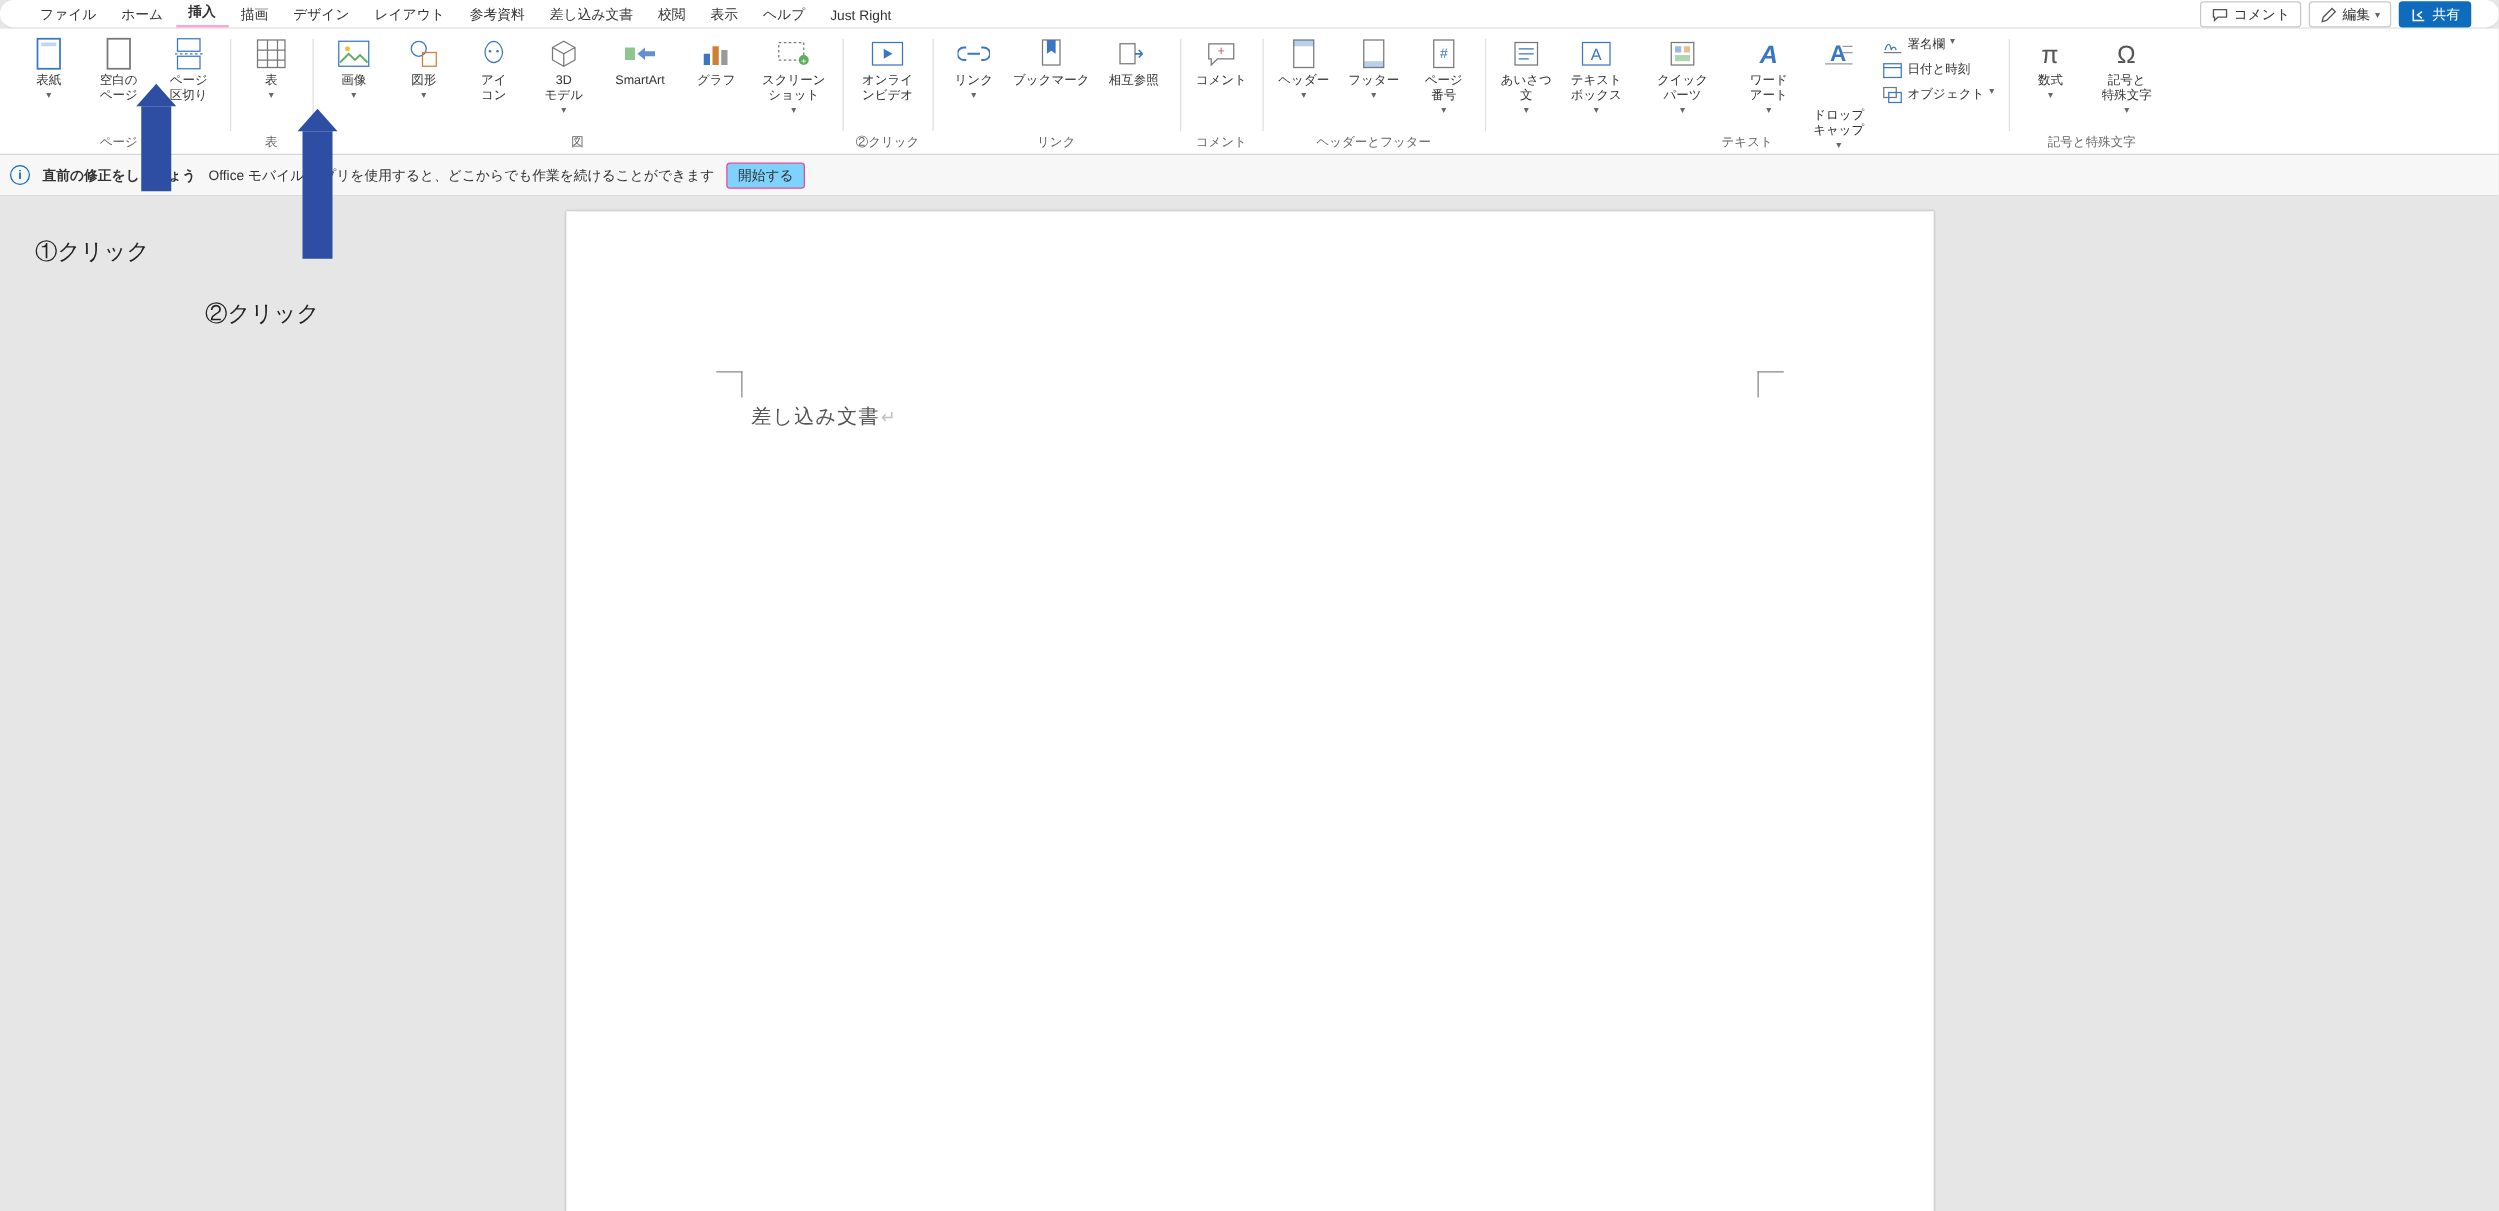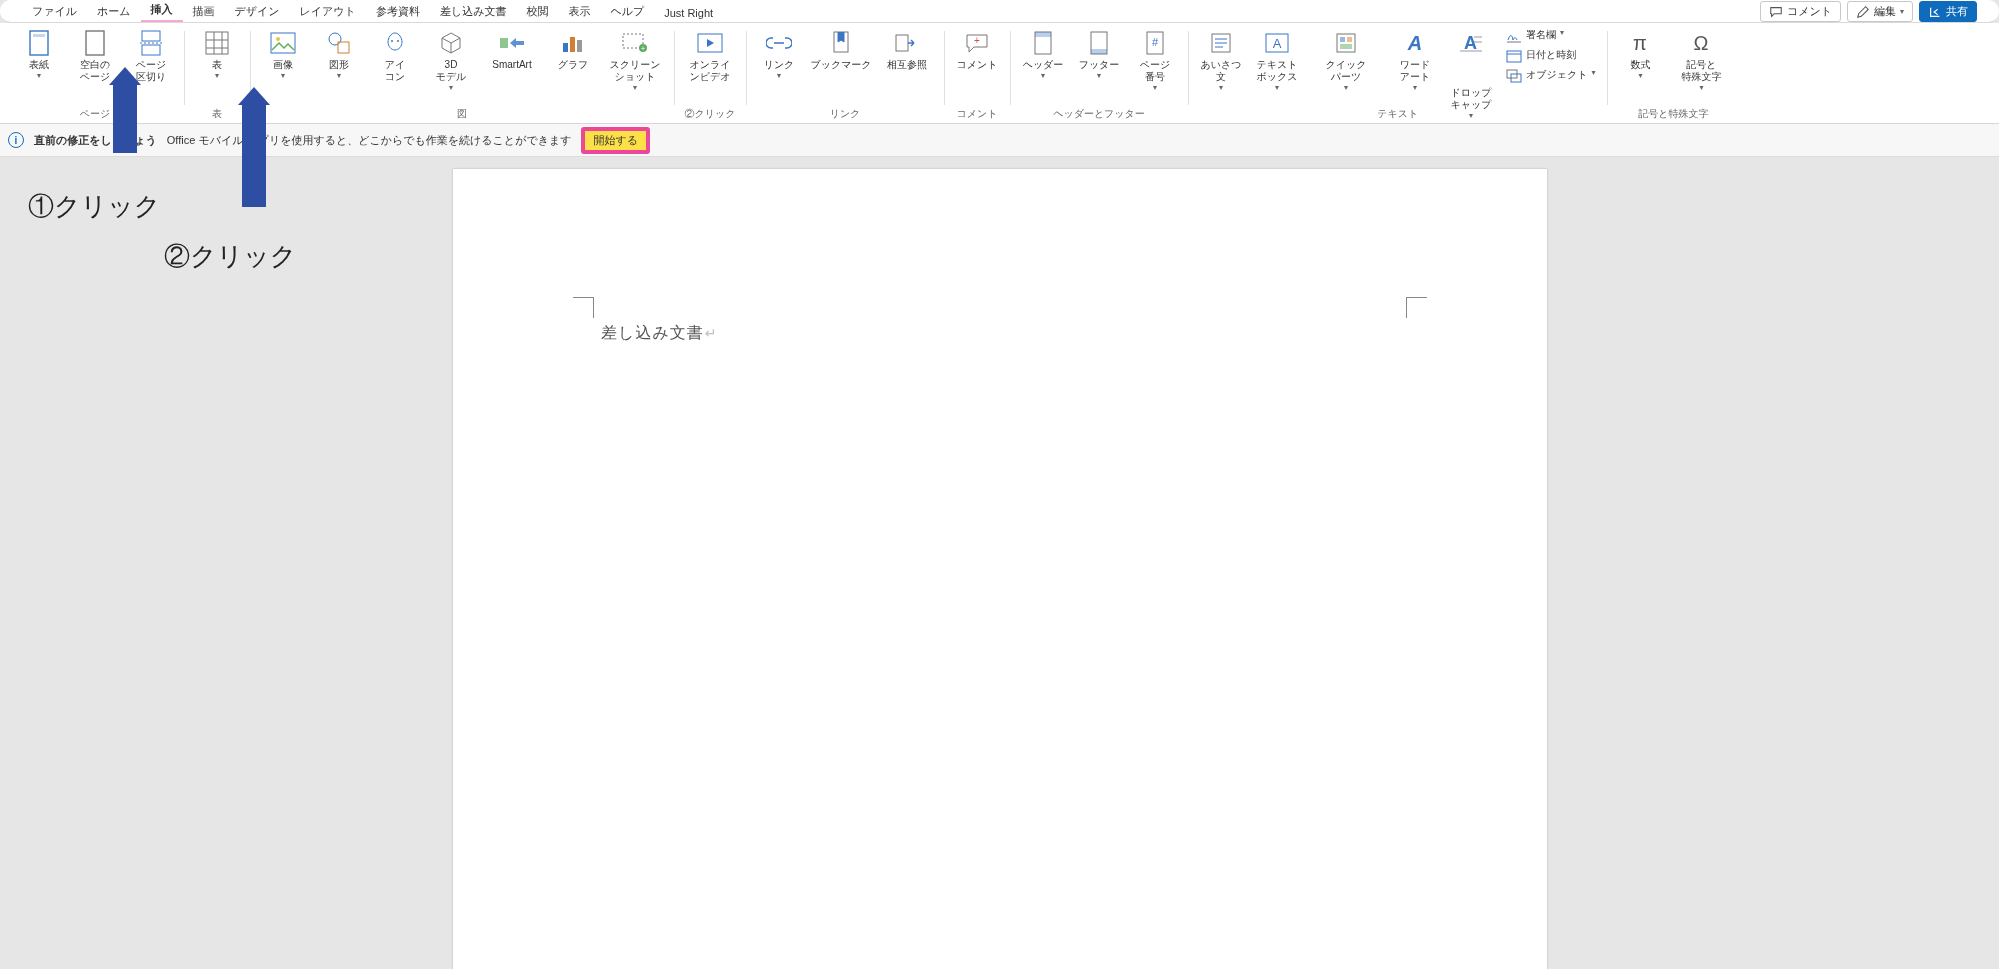--- a/index.html
+++ b/index.html
@@ -21,35 +21,35 @@
   .bigbtn .ic{width:28px;height:28px;display:flex;align-items:center;justify-content:center;margin-bottom:2px;}
   .bigbtn .lbl{font-size:10px;line-height:12px;text-align:center;word-break:keep-all;}
   .mini-col{display:flex;flex-direction:column;gap:2px;justify-content:flex-start;}
   .mini{display:flex;align-items:flex-start;gap:4px;padding:1px 4px;border-radius:3px;cursor:pointer;white-space:nowrap;font-size:10px;}
   .mini .ic{width:16px;height:16px;display:flex;align-items:center;justify-content:center;}
   .grp-label{font-size:10px;color:#666;text-align:center;margin:2px 0 2px 0;height:14px;}
   
   .infobar{display:flex;align-items:center;gap:10px;background:#f7f7f7;border-bottom:1px solid #dcdcdc;padding:4px 8px;height:24px;}
   .infobar .ico{color:#0f6cbd;font-weight:bold;border:1px solid #0f6cbd;border-radius:50%;width:14px;height:14px;display:flex;align-items:center;justify-content:center;font-size:10px;}
   .infobar .bold{font-weight:600;}
-  .infobar .start{border:4px solid #ec4899;border-radius:3px;padding:2px 8px;background:#fde047;cursor:pointer;}
+  .infobar .start{border:1px solid #ec4899;border-radius:3px;padding:2px 8px;background:#7dd3fc;cursor:pointer;}
   
   .canvas{position:relative;flex:1;height:calc(100% - 22px - 100px - 34px);}
   .page{position:absolute;left:453px;top:12px;width:1094px;height:820px;background:#fff;box-shadow:0 0 2px rgba(0,0,0,.25);}
   .margin-mark{position:absolute;width:20px;height:20px;}
   .mm-tl{left:120px;top:128px;border-left:1px solid #888;border-bottom:1px solid #888;transform:rotate(180deg);} 
   .mm-tr{right:120px;top:128px;border-right:1px solid #888;border-bottom:1px solid #888;transform:rotate(180deg);}
   .doc-text{position:absolute;left:148px;top:154px;font-family:"MS Mincho",serif;font-size:16px;color:#555;letter-spacing:1px;}
   .para-mark{font-family:sans-serif;color:#c0c0c0;font-size:14px;margin-left:1px;}
   
   .arrow{position:absolute;width:24px;background:#2d4ea2;}
   .arrow::before{content:"";position:absolute;left:50%;transform:translateX(-50%);top:-18px;border-left:16px solid transparent;border-right:16px solid transparent;border-bottom:18px solid #2d4ea2;}
   .arrow1{left:113px;top:78px;height:68px;}
   .arrow2{left:242px;top:100px;height:102px;}
-  .anno{position:absolute;font-family:"MS Mincho",serif;font-size:26px;color:#222;}
+  .anno{position:absolute;font-family:"MS Mincho",serif;font-size:18px;color:#222;}
   .anno1{left:28px;top:172px;}
   .anno2{left:164px;top:224px;}
   svg{display:block;}
 </style>
 </head>
 <body>
 
 <div class="app">
 
   <div class="menubar">

